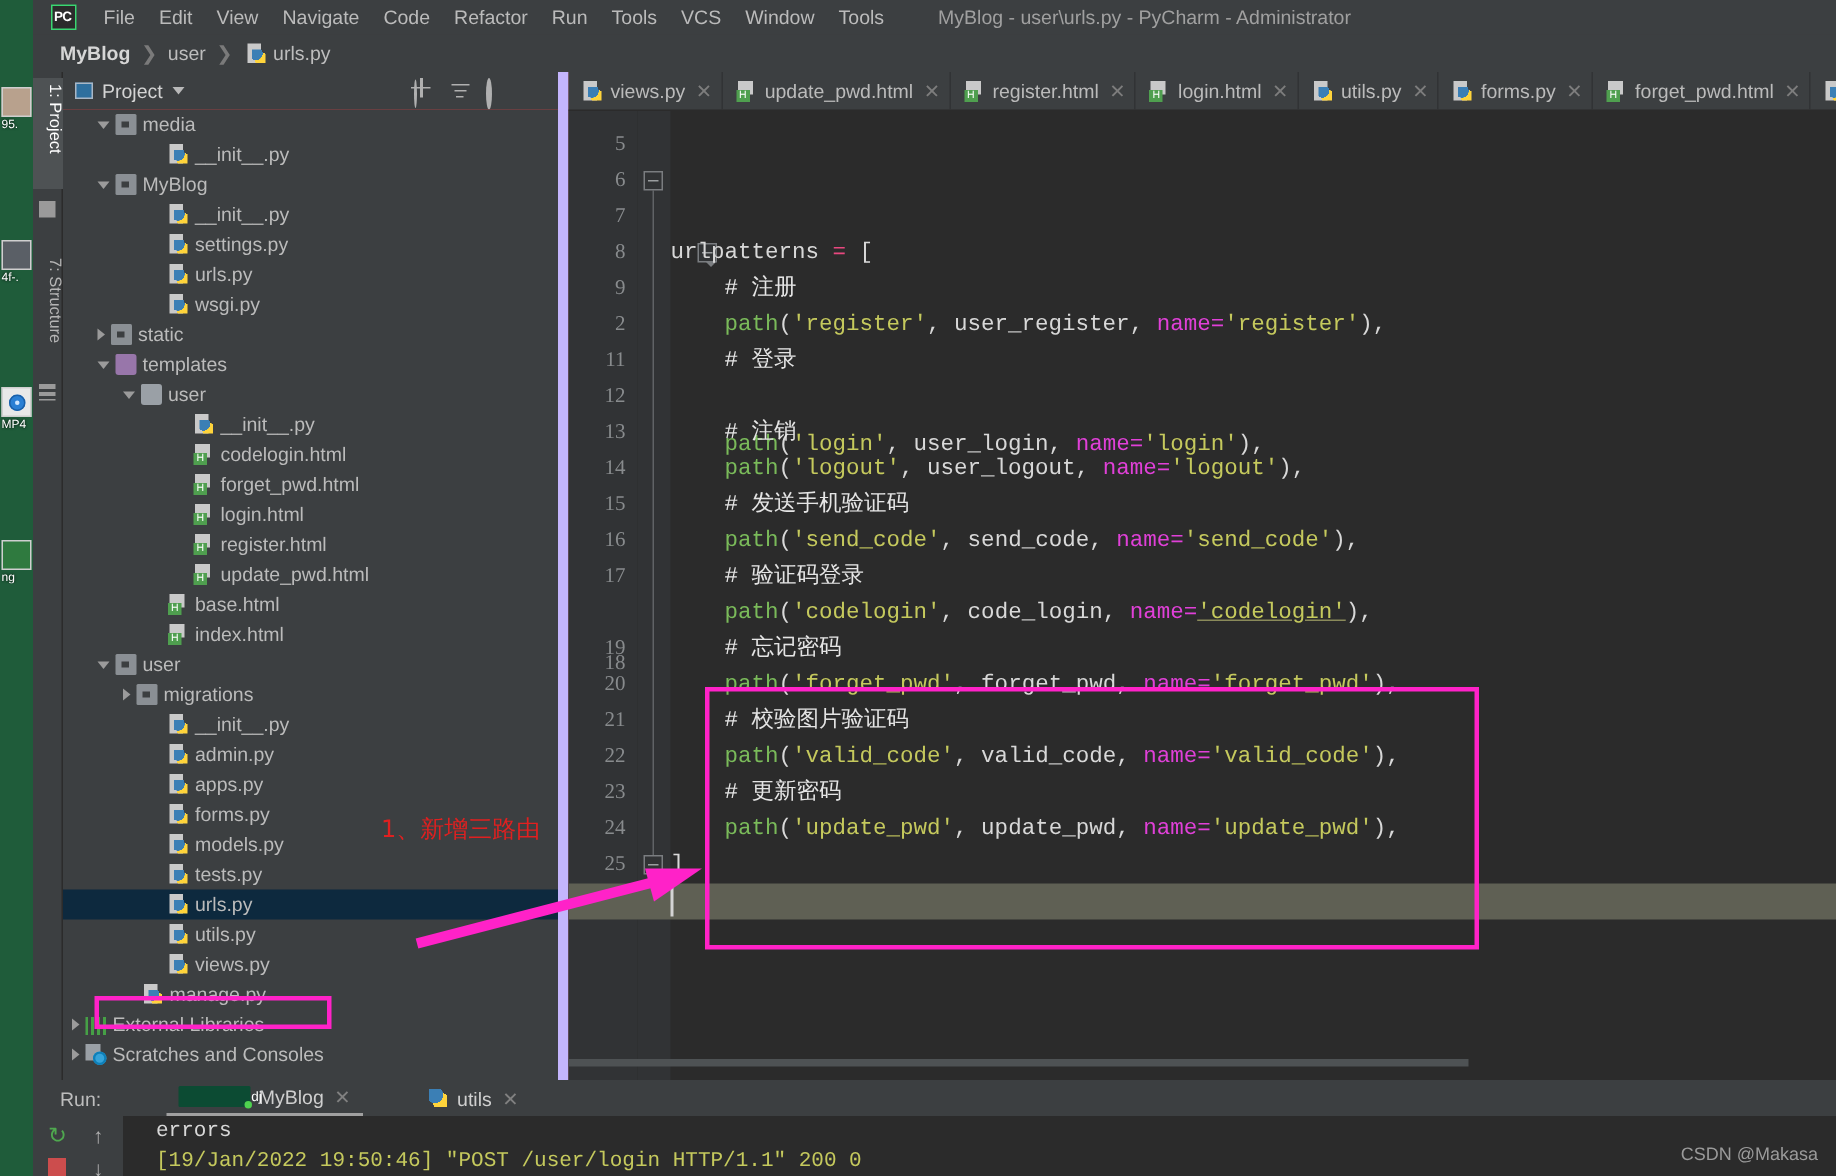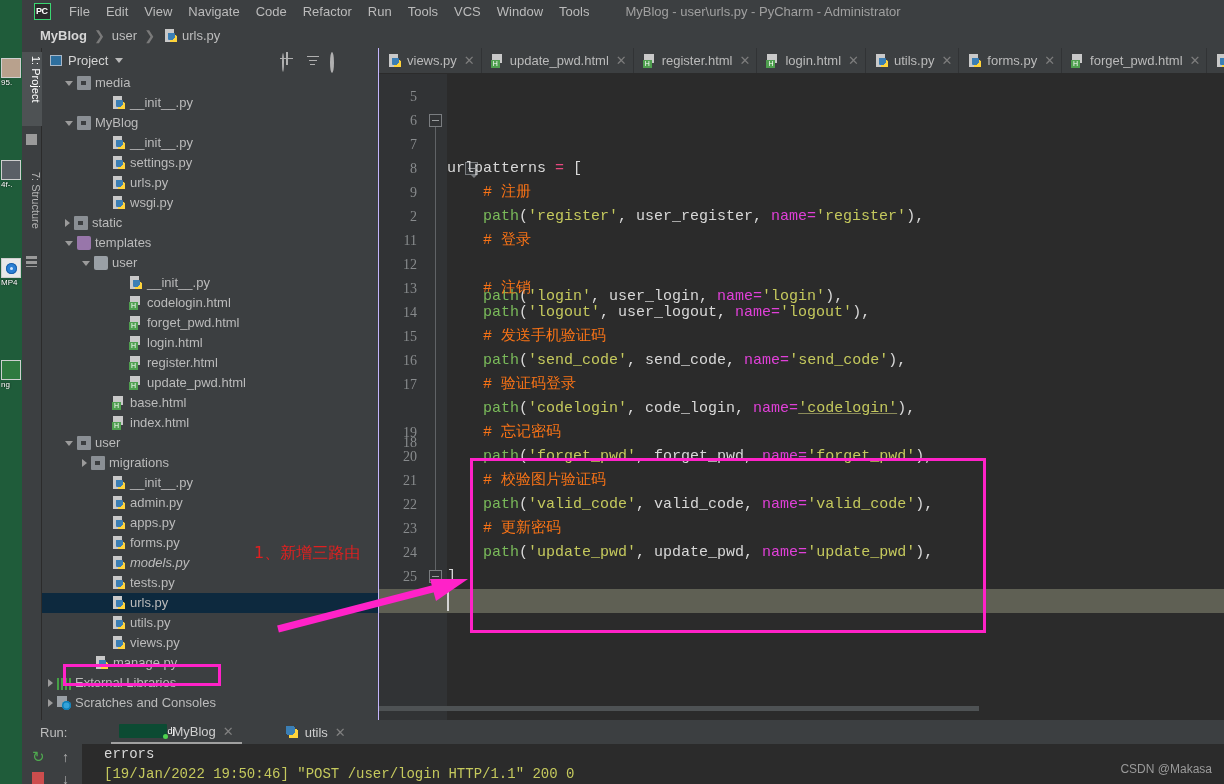--- a/index.html
+++ b/index.html
@@ -93,21 +93,21 @@
   .vtab-ico { position:absolute; left:4px; width:11px; height:11px; }
   .ico-proj { background:#9a9a9a; }
   .ico-struct {
     background: linear-gradient(to bottom,#9a9a9a 0 3px, transparent 3px 5px,
                 #9a9a9a 5px 8px, transparent 8px 10px, #9a9a9a 10px 11px);
   }
 
   
   .projectpanel {
     position: absolute; left: 42px; top: 48px; width: 337px; height: 672px;
-    background: #ef4444; border-right: 1px solid #c4b5fd;
+    background: #ef4444; border-right: 7px solid #c4b5fd;
   }
   .pp-header {
     height: 25px; display: flex; align-items: center; padding: 0 4px 0 8px;
     background: #3c3f41;
   }
   .pp-title { font-size: 13px; color: #d4d4d4; margin-left: 6px; }
   .pp-sq {
     width: 12px; height: 11px; border: 1px solid #a9b7c6; background: #2e6f9e;
   }
   .caret-down {
@@ -272,21 +272,21 @@
     position: absolute; left: 0; width: 845px; height: 24px;
     background: #5f6054;
   }
   .caret {
     position: absolute; width: 2px; height: 20px; background: #d4d4d4; top: 2px;
   }
   .kw2 { color: #e8487f; }
   .fn { color: #7aba5a; }
   .str { color: #c5c95d; }
   .nm { color: #e040d8; }
-  .cmt { color: #f97316; }
+  .cmt { color: #e5e5e5; }
   .txt { color: #d8d8d8; }
   .op { color: #e8487f; }
   .typo { text-decoration: underline; text-decoration-color:#8a8a5a; text-decoration-style: solid;}
 
   
   .ed-hl {
     position: absolute; border: 3px solid #ff22c8; pointer-events: none;
   }
 
   
@@ -552,21 +552,21 @@
         <div class="trow" style="padding-left: 57px;">
           <span class="twist none"></span>
           <span class="ficon ic-py"></span>
           <span class="tlabel">apps.py</span>
         </div>
         <div class="trow" style="padding-left: 57px;">
           <span class="twist none"></span>
           <span class="ficon ic-py"></span>
           <span class="tlabel">forms.py</span>
         </div>
-        <div class="trow" style="padding-left: 57px; font-style: italic;">
+        <div class="trow" style="padding-left: 57px;">
           <span class="twist none"></span>
           <span class="ficon ic-py"></span>
           <span class="tlabel">models.py</span>
         </div>
         <div class="trow" style="padding-left: 57px;">
           <span class="twist none"></span>
           <span class="ficon ic-py"></span>
           <span class="tlabel">tests.py</span>
         </div>
         <div class="trow sel" style="padding-left: 57px;">

